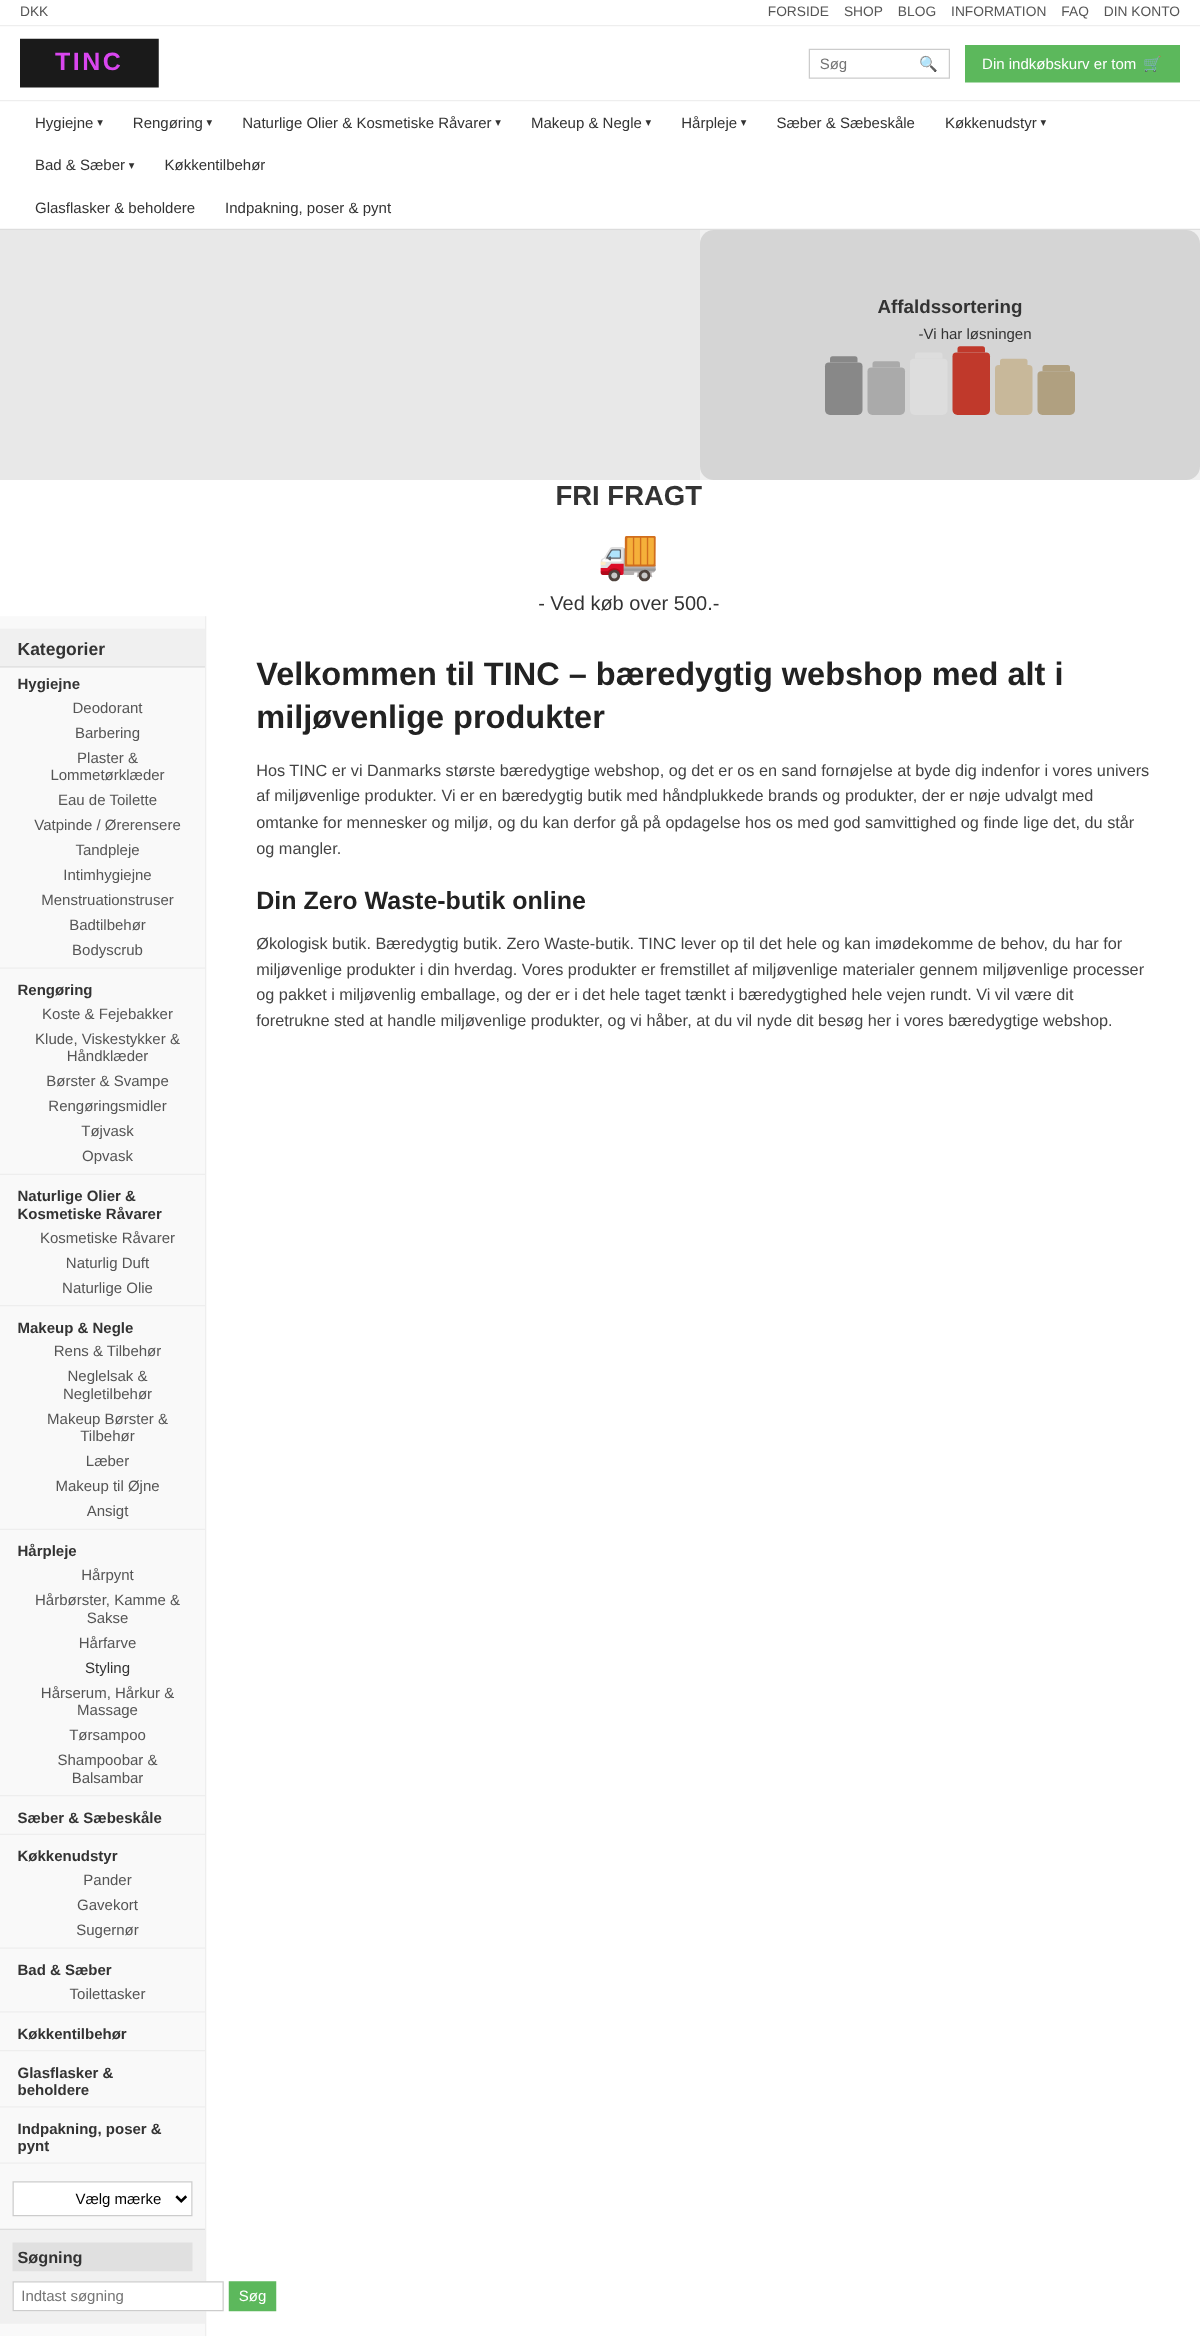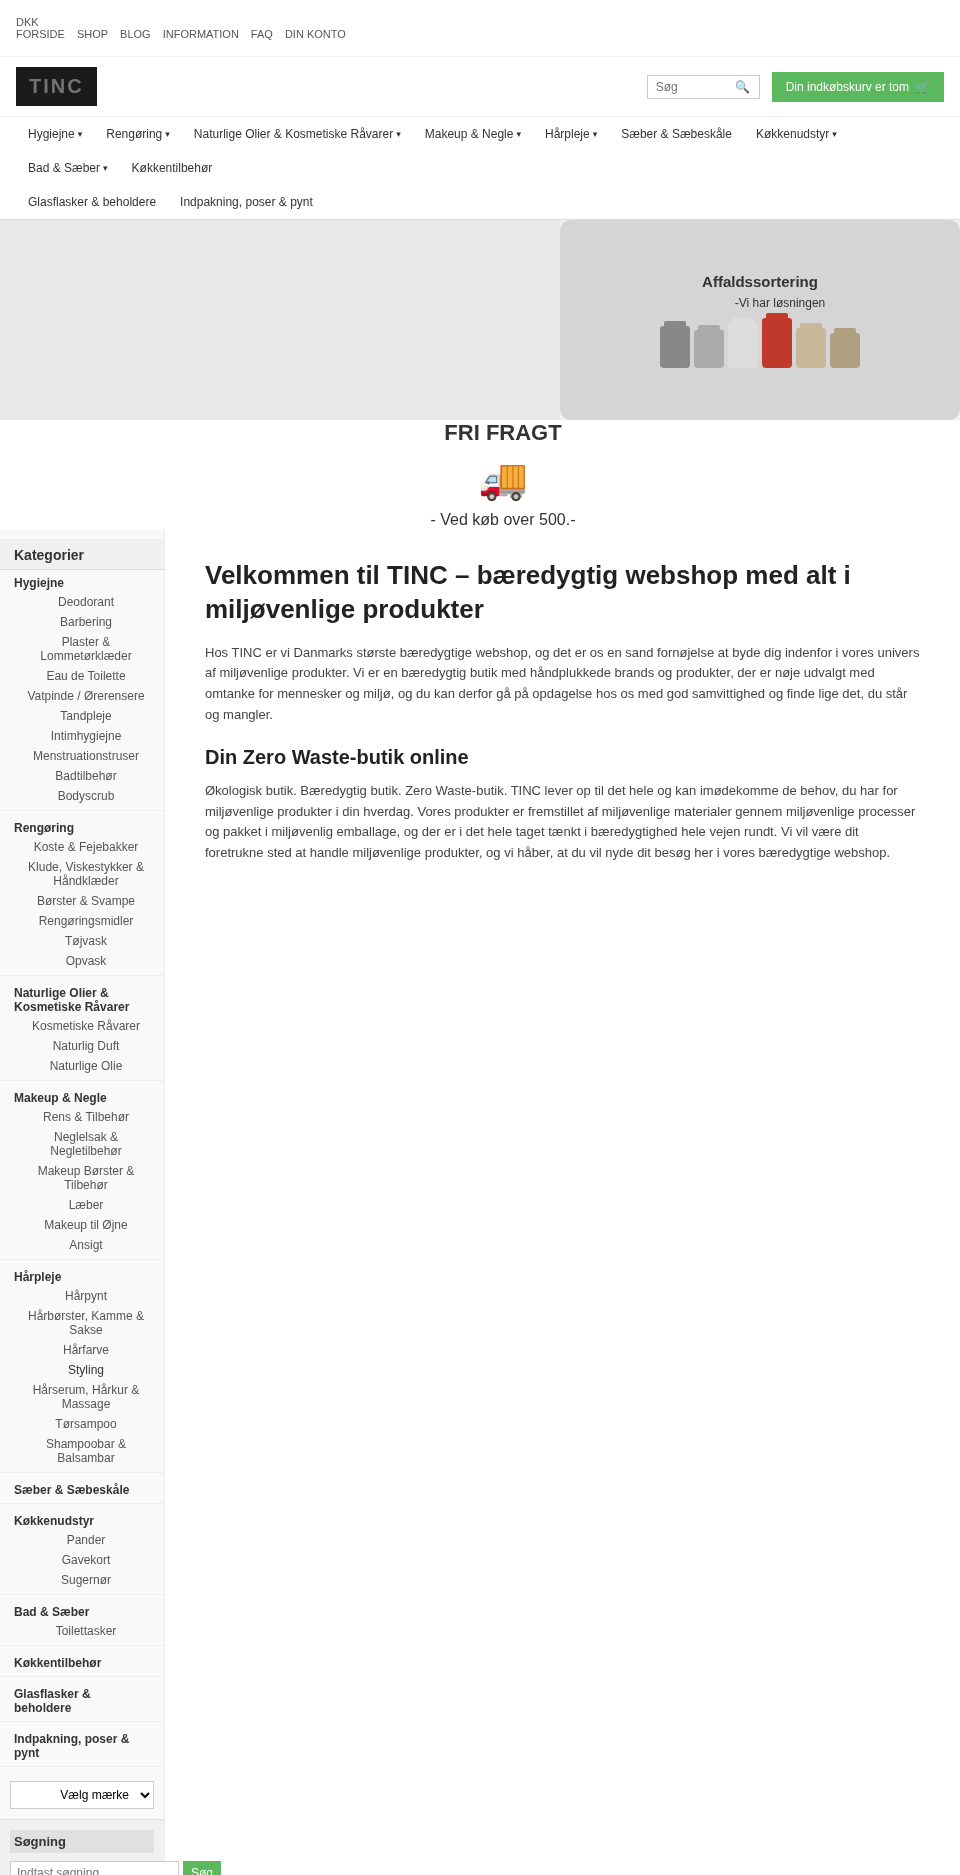--- a/index.html
+++ b/index.html
@@ -4,42 +4,42 @@
   <style>
     * { margin: 0; padding: 0; box-sizing: border-box; }
     body { font-family: Arial, sans-serif; font-size: 13px; color: #333; background: #fff; }
 
     
     .top-bar {
       background: #fff;
       border-bottom: 1px solid #eee;
       display: flex;
       justify-content: space-between;
-      padding: 16px 16px;
+      align-items: center;
+      padding: 4px 16px;
       font-size: 11px;
-      flex-direction: column;
     }
     .top-bar-left { color: #555; }
     .top-bar-right { display: flex; gap: 12px; }
     .top-bar-right a { color: #555; text-decoration: none; font-size: 11px; }
 
     
     .header {
       display: flex;
       align-items: center;
       justify-content: space-between;
       padding: 10px 16px;
       border-bottom: 1px solid #eee;
     }
     .logo {
       background: #1a1a1a;
-      color: #737373;
+      color: #d946ef;
       font-weight: bold;
       font-size: 20px;
-      padding: 8px 13px;
+      padding: 8px 28px;
       letter-spacing: 2px;
     }
     .header-right {
       display: flex;
       align-items: center;
       gap: 12px;
     }
     .search-box {
       display: flex;
       align-items: center;

